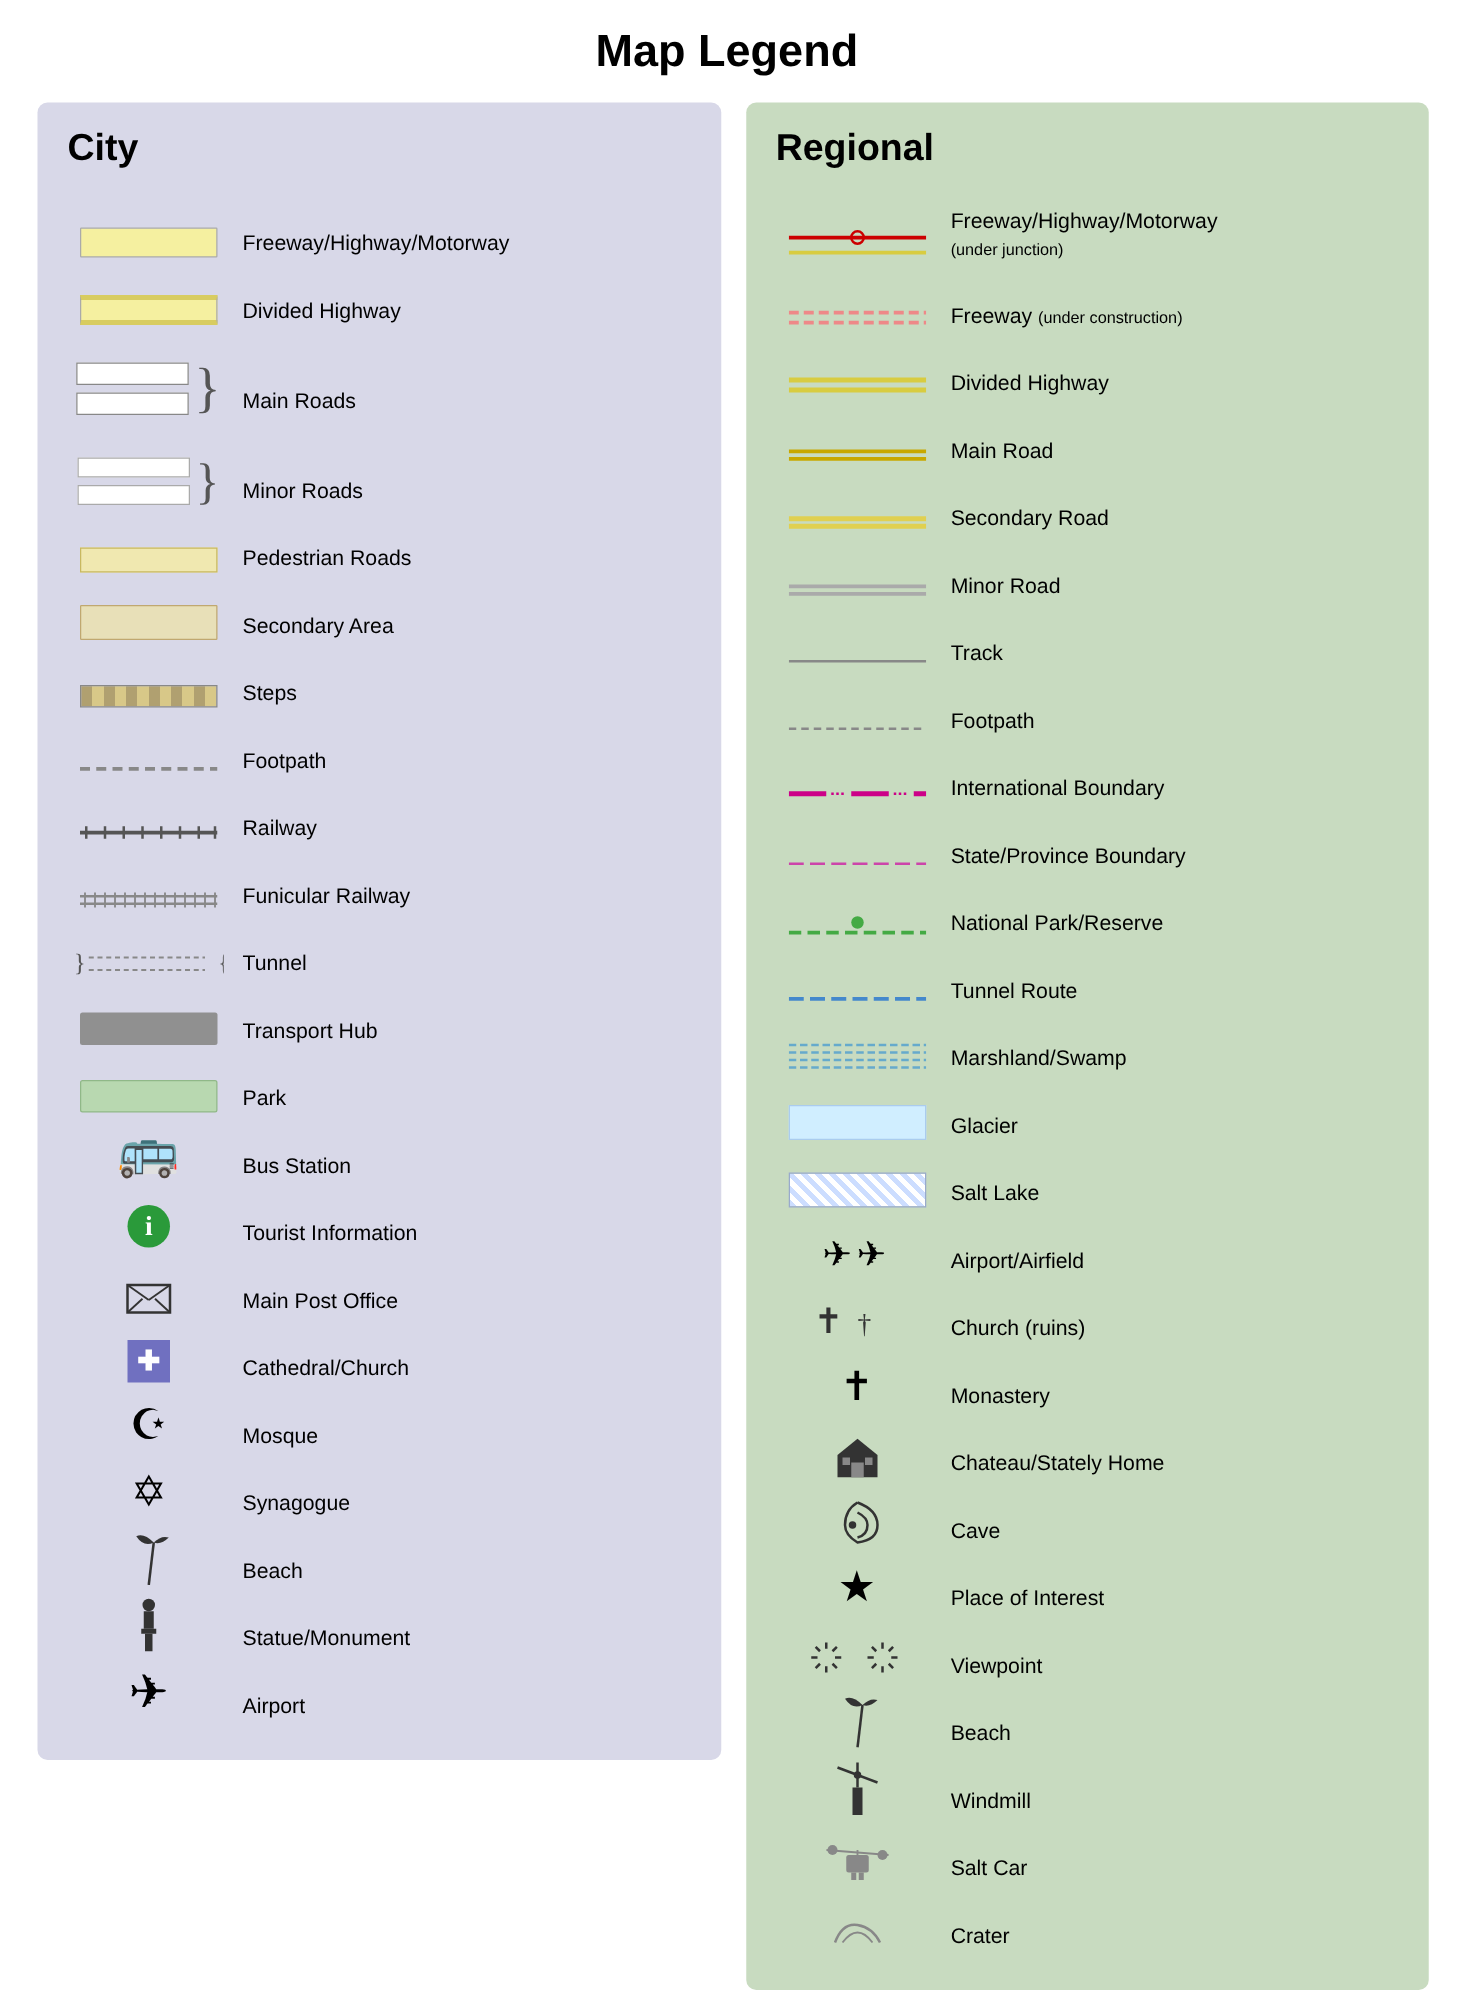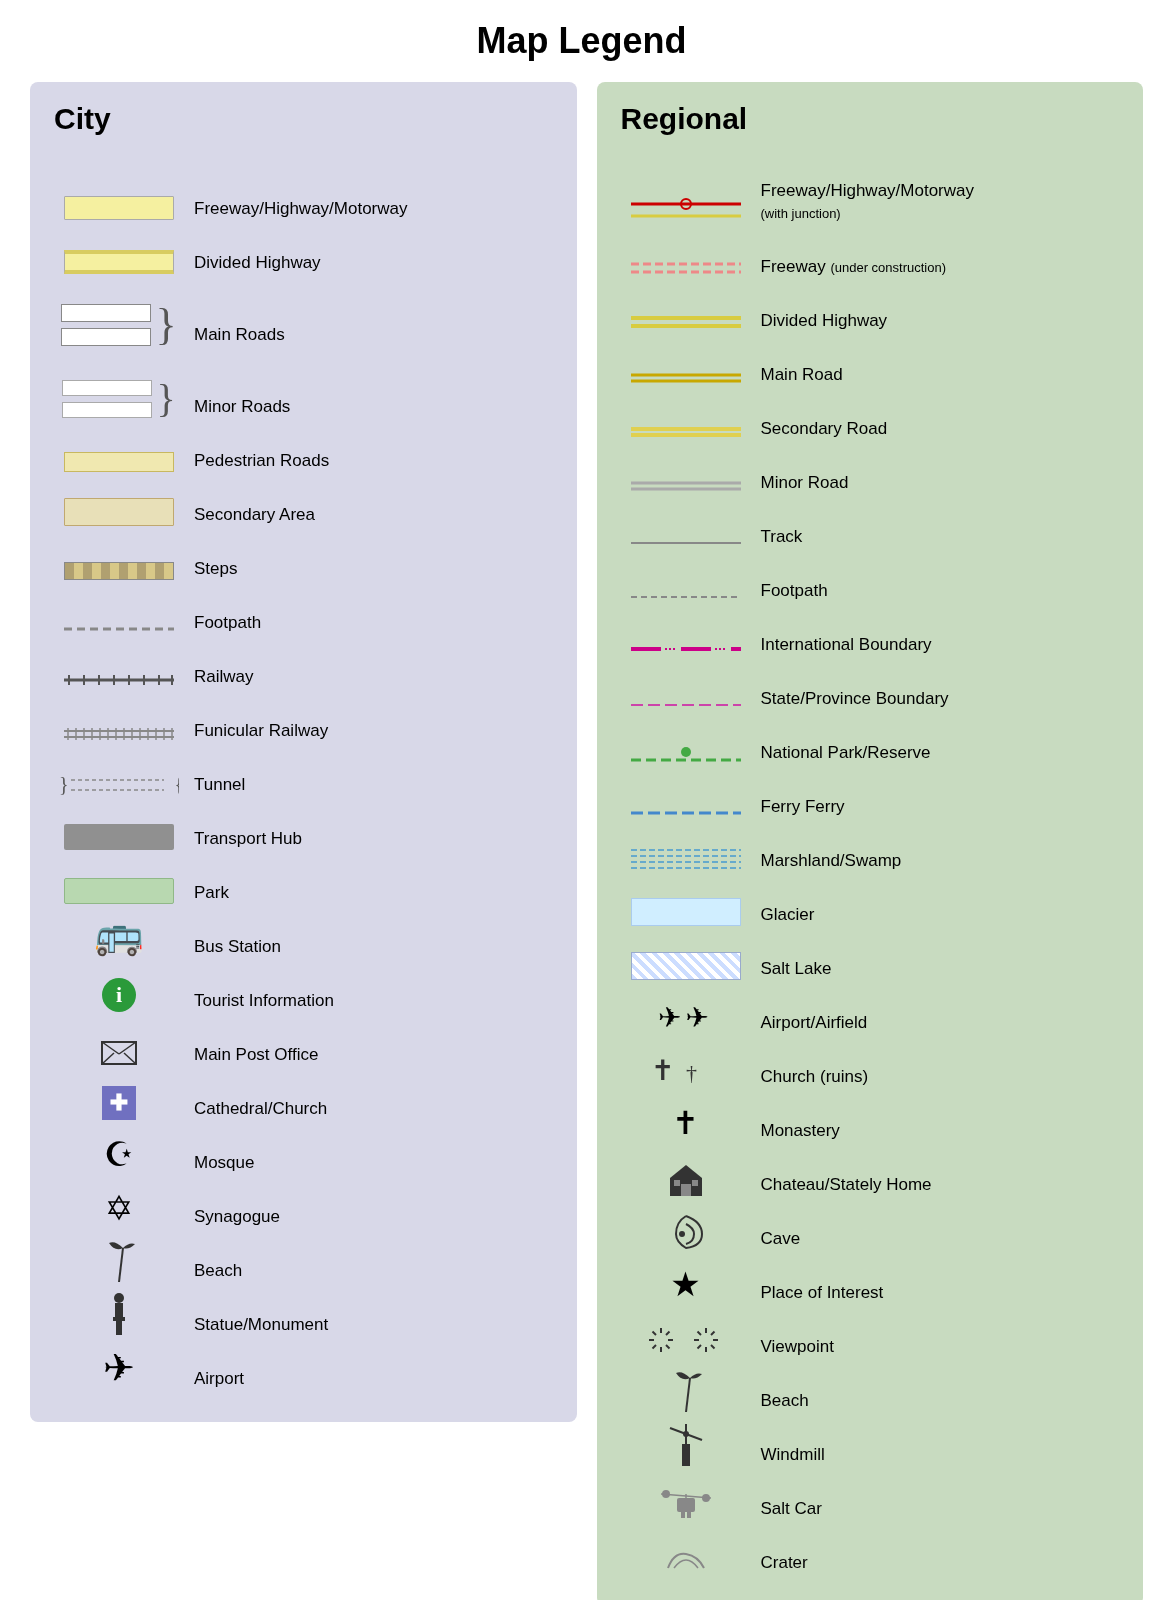--- a/index.html
+++ b/index.html
@@ -29,21 +29,21 @@
     }
     .column-city {
       background: #d8d8e8;
     }
     .column-regional {
       background: #c8dbc0;
     }
     .col-header {
       font-size: 30px;
       font-weight: bold;
-      margin-bottom: 32px;
+      margin-bottom: 18px;
     }
     .legend-row {
       display: flex;
       align-items: flex-end;
       min-height: 52px;
       margin-bottom: 2px;
     }
     .symbol-cell {
       width: 130px;
       min-width: 130px;
@@ -360,21 +360,21 @@
 
     <div class="legend-row" style="min-height:56px;">
       <div class="symbol-cell">
         <svg width="110" height="28">
           <line x1="0" y1="8" x2="110" y2="8" stroke="#cc0000" stroke-width="3"></line>
           <line x1="0" y1="20" x2="110" y2="20" stroke="#d8cc40" stroke-width="3"></line>
           <circle cx="55" cy="8" r="5" fill="none" stroke="#cc0000" stroke-width="2"></circle>
         </svg>
       </div>
       <div class="label-cell">
-        Freeway/Highway/Motorway<br><span class="sub">(with junction)</span>
+        Freeway/Highway/Motorway<br><span class="sub">(under junction)</span>
       </div>
     </div>
 
     <div class="legend-row">
       <div class="symbol-cell">
         <svg width="110" height="20">
           <line x1="0" y1="6" x2="110" y2="6" stroke="#ee8888" stroke-width="3" stroke-dasharray="8,4"></line>
           <line x1="0" y1="14" x2="110" y2="14" stroke="#ee8888" stroke-width="3" stroke-dasharray="8,4"></line>
         </svg>
       </div>
@@ -472,21 +472,21 @@
       </div>
       <div class="label-cell">National Park/Reserve</div>
     </div>
 
     <div class="legend-row">
       <div class="symbol-cell">
         <svg width="110" height="10">
           <line x1="0" y1="5" x2="110" y2="5" stroke="#4488cc" stroke-width="3" stroke-dasharray="12,5"></line>
         </svg>
       </div>
-      <div class="label-cell">Ferry Ferry</div>
+      <div class="label-cell">Tunnel Route</div>
     </div>
 
     <div class="legend-row">
       <div class="symbol-cell">
         <svg width="110" height="28">
           <line x1="0" y1="6" x2="110" y2="6" stroke="#66aacc" stroke-width="2" stroke-dasharray="6,3"></line>
           <line x1="0" y1="12" x2="110" y2="12" stroke="#66aacc" stroke-width="2" stroke-dasharray="6,3"></line>
           <line x1="0" y1="18" x2="110" y2="18" stroke="#66aacc" stroke-width="2" stroke-dasharray="6,3"></line>
           <line x1="0" y1="24" x2="110" y2="24" stroke="#66aacc" stroke-width="2" stroke-dasharray="6,3"></line>
         </svg>

